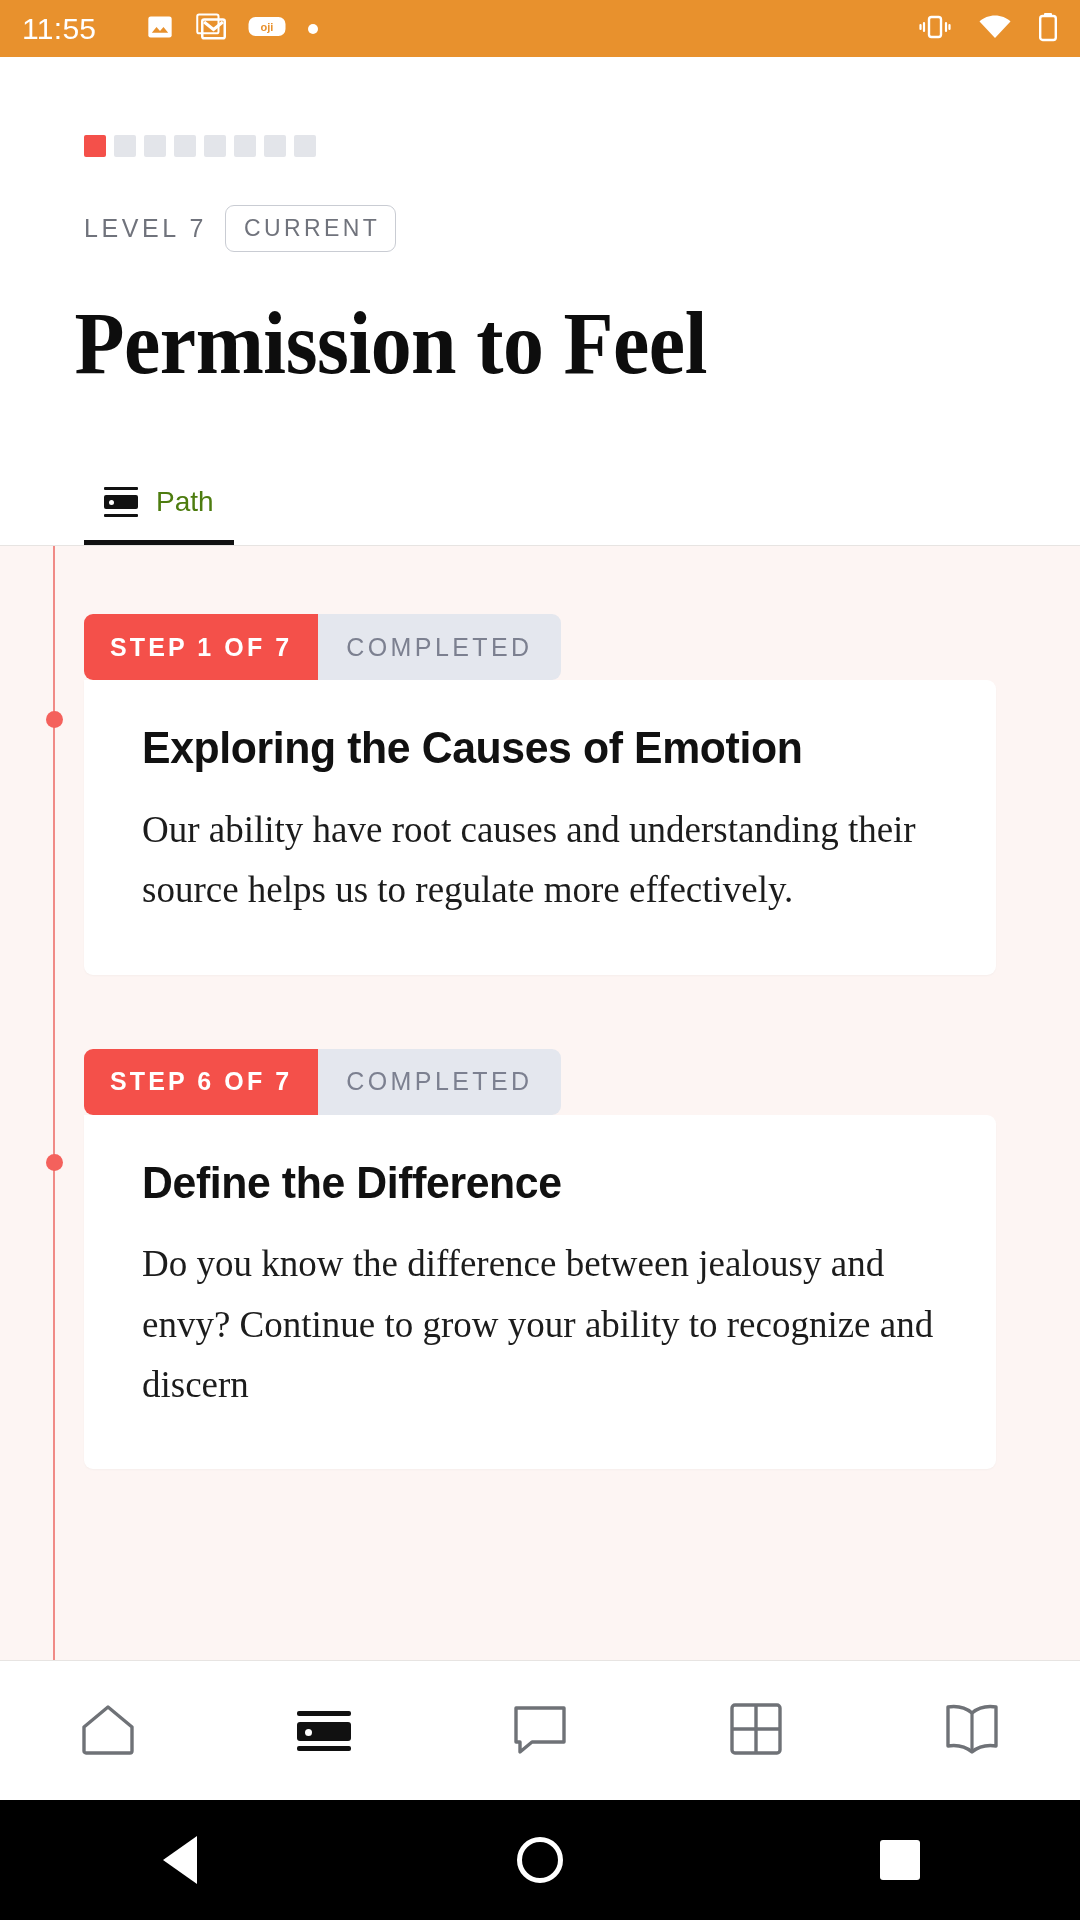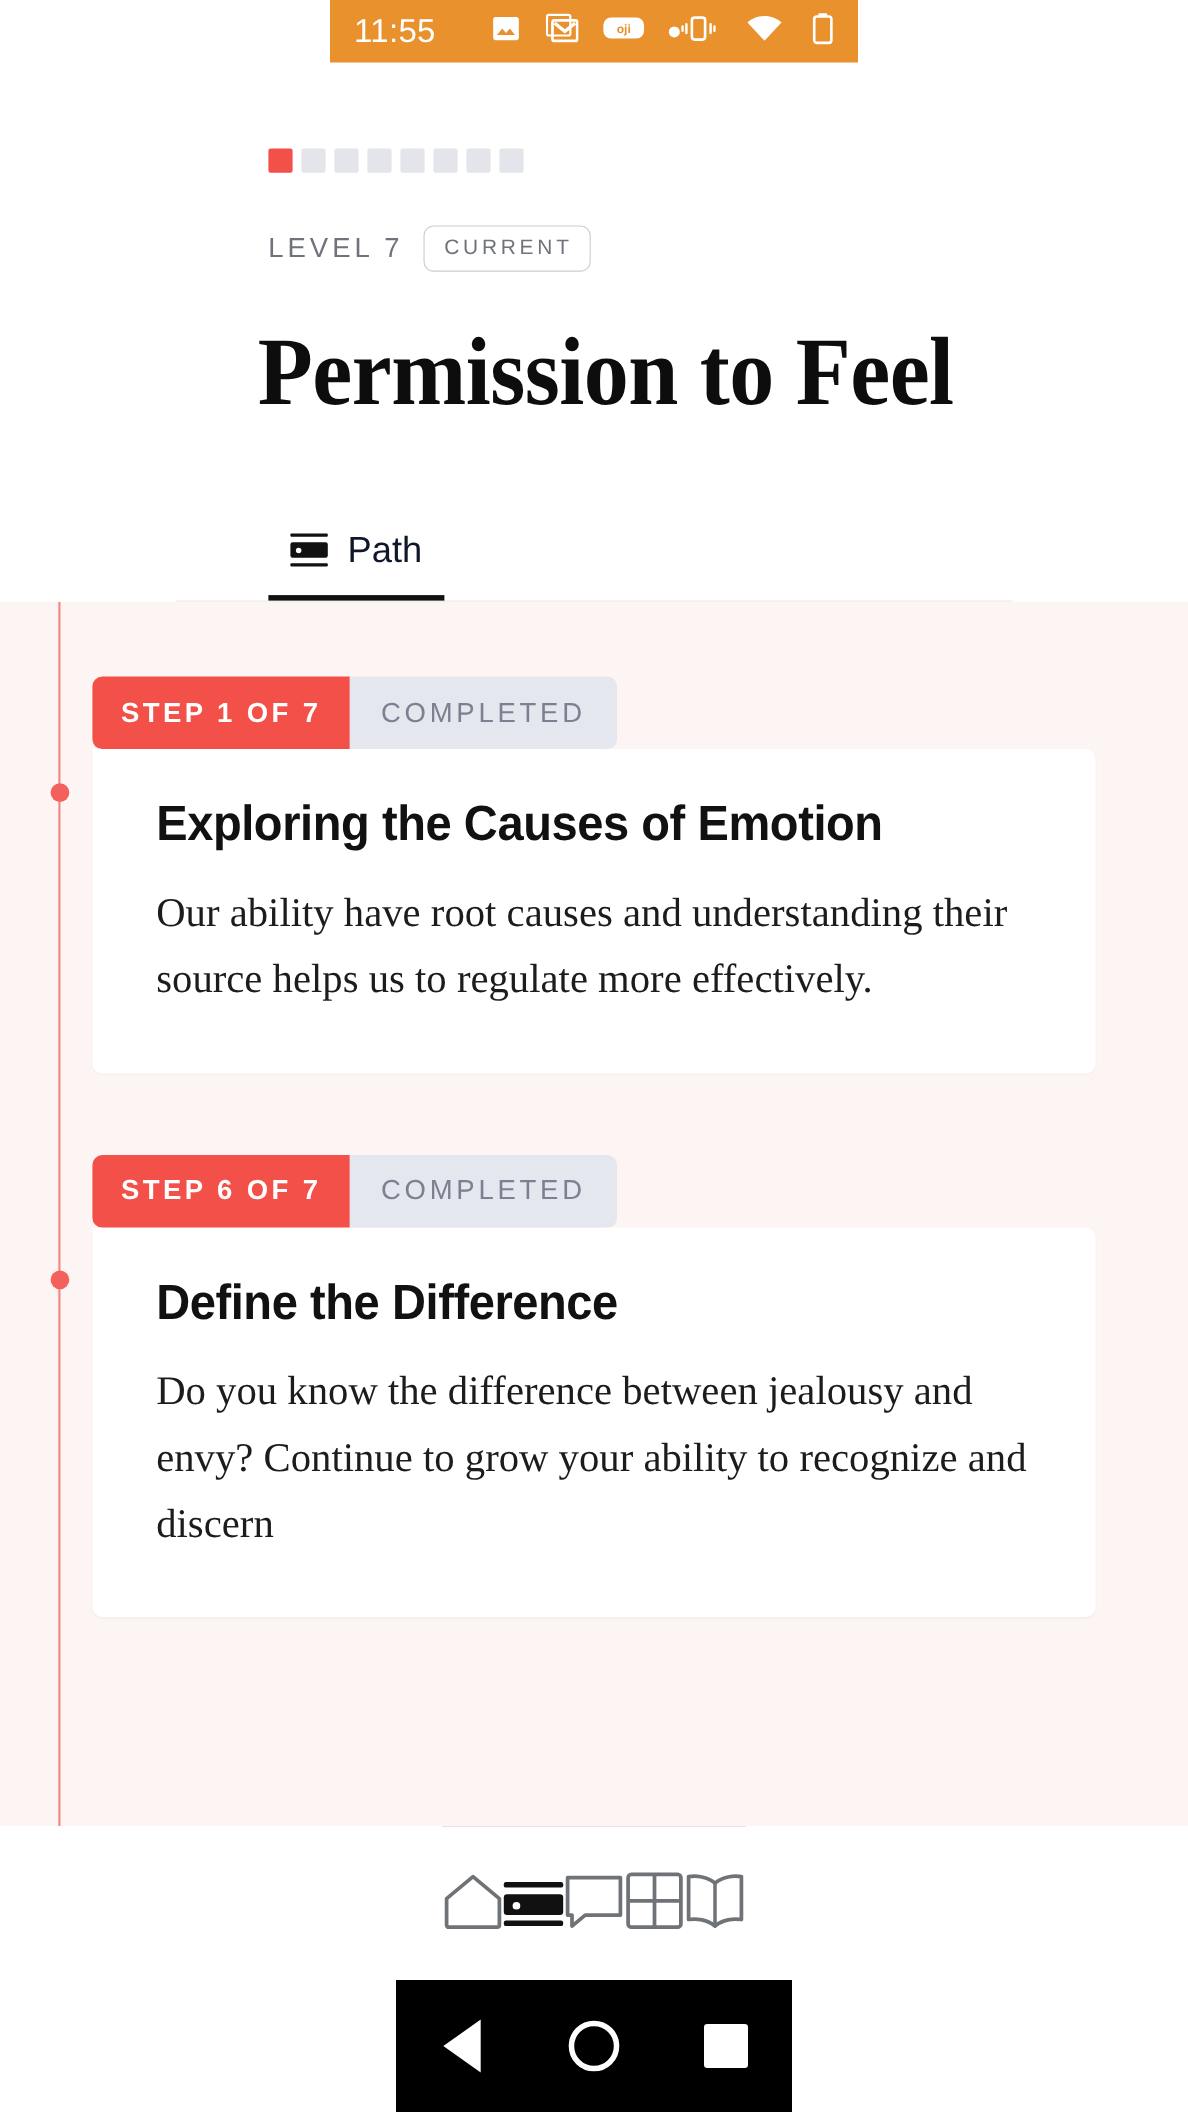--- a/index.html
+++ b/index.html
@@ -2,21 +2,21 @@
 <html><head>
 <meta charset="utf-8">
 <style>
   * { margin:0; padding:0; box-sizing:border-box; }
   html, body {
     width:1080px; height:1920px;
     font-family:"Liberation Sans", sans-serif;
     background:#ffffff;
     overflow:hidden;
   }
-  .phone { position:relative; width:1080px; height:1920px; display:flex; flex-direction:column;align-items:center; }
+  .phone { position:relative; width:1080px; height:1920px; display:flex; flex-direction:column; }
 
   
   .statusbar {
     height:57px; background:#e8912d; color:#fff;
     display:flex; align-items:center; padding:0 22px;
     flex:0 0 57px;
   }
   .sb-time { font-size:30px; font-weight:400; letter-spacing:0.3px; margin-right:28px; }
   .sb-left { display:flex; align-items:center; gap:22px; flex:1; }
   .sb-right { display:flex; align-items:center; gap:26px; }
@@ -29,21 +29,21 @@
   .sq { width:22px; height:22px; border-radius:2px; background:#e3e5ea; }
   .sq.on { background:#f4504a; }
 
   .levelrow { display:flex; align-items:center; gap:18px; padding:48px 0 0 84px; }
   .level-label {
     font-size:25px; color:#70737c; letter-spacing:3.6px; font-weight:400;
   }
   .current-badge {
     border:1.6px solid #c9ccd3; border-radius:9px;
     padding:9px 15px 9px 18px;
-    font-size:19px; color:#70737c; letter-spacing:3.4px;
+    font-size:23px; color:#70737c; letter-spacing:3.4px;
   }
 
   .page-title {
     font-family:"Liberation Serif", serif;
     font-weight:700;
     font-size:88px;
     letter-spacing:-0.5px;
     color:#0d0d0d;
     padding:46px 0 0 80px;
     line-height:1.05;
@@ -52,21 +52,21 @@
   }
 
   
   .tabs { display:flex; padding:96px 0 0 84px; background:#fff; }
   .tab {
     display:flex; align-items:center; gap:18px;
     padding:0 20px 22px 20px;
     border-bottom:5px solid transparent;
   }
   .tab.active { border-bottom-color:#111; }
-  .tab-label { font-size:33px; color:#0f172a; font-weight:400; }
+  .tab-label { font-size:28px; color:#4d7c0f; font-weight:400; }
   .tab-ico-path { position:relative; width:34px; height:30px; }
   .tab-ico-path i {
     position:absolute; left:0; background:#111; border-radius:1px; display:block;
   }
   .tab-ico-path i.b1 { top:0; width:34px; height:3px; }
   .tab-ico-path i.b2 { top:8px; width:34px; height:14px; border-radius:2px; }
   .tab-ico-path i.b3 { top:27px; width:34px; height:3px; }
   .tab-ico-path i.pd {
     top:13px; left:5px; width:5px; height:5px; border-radius:50%; background:#fff;
   }

